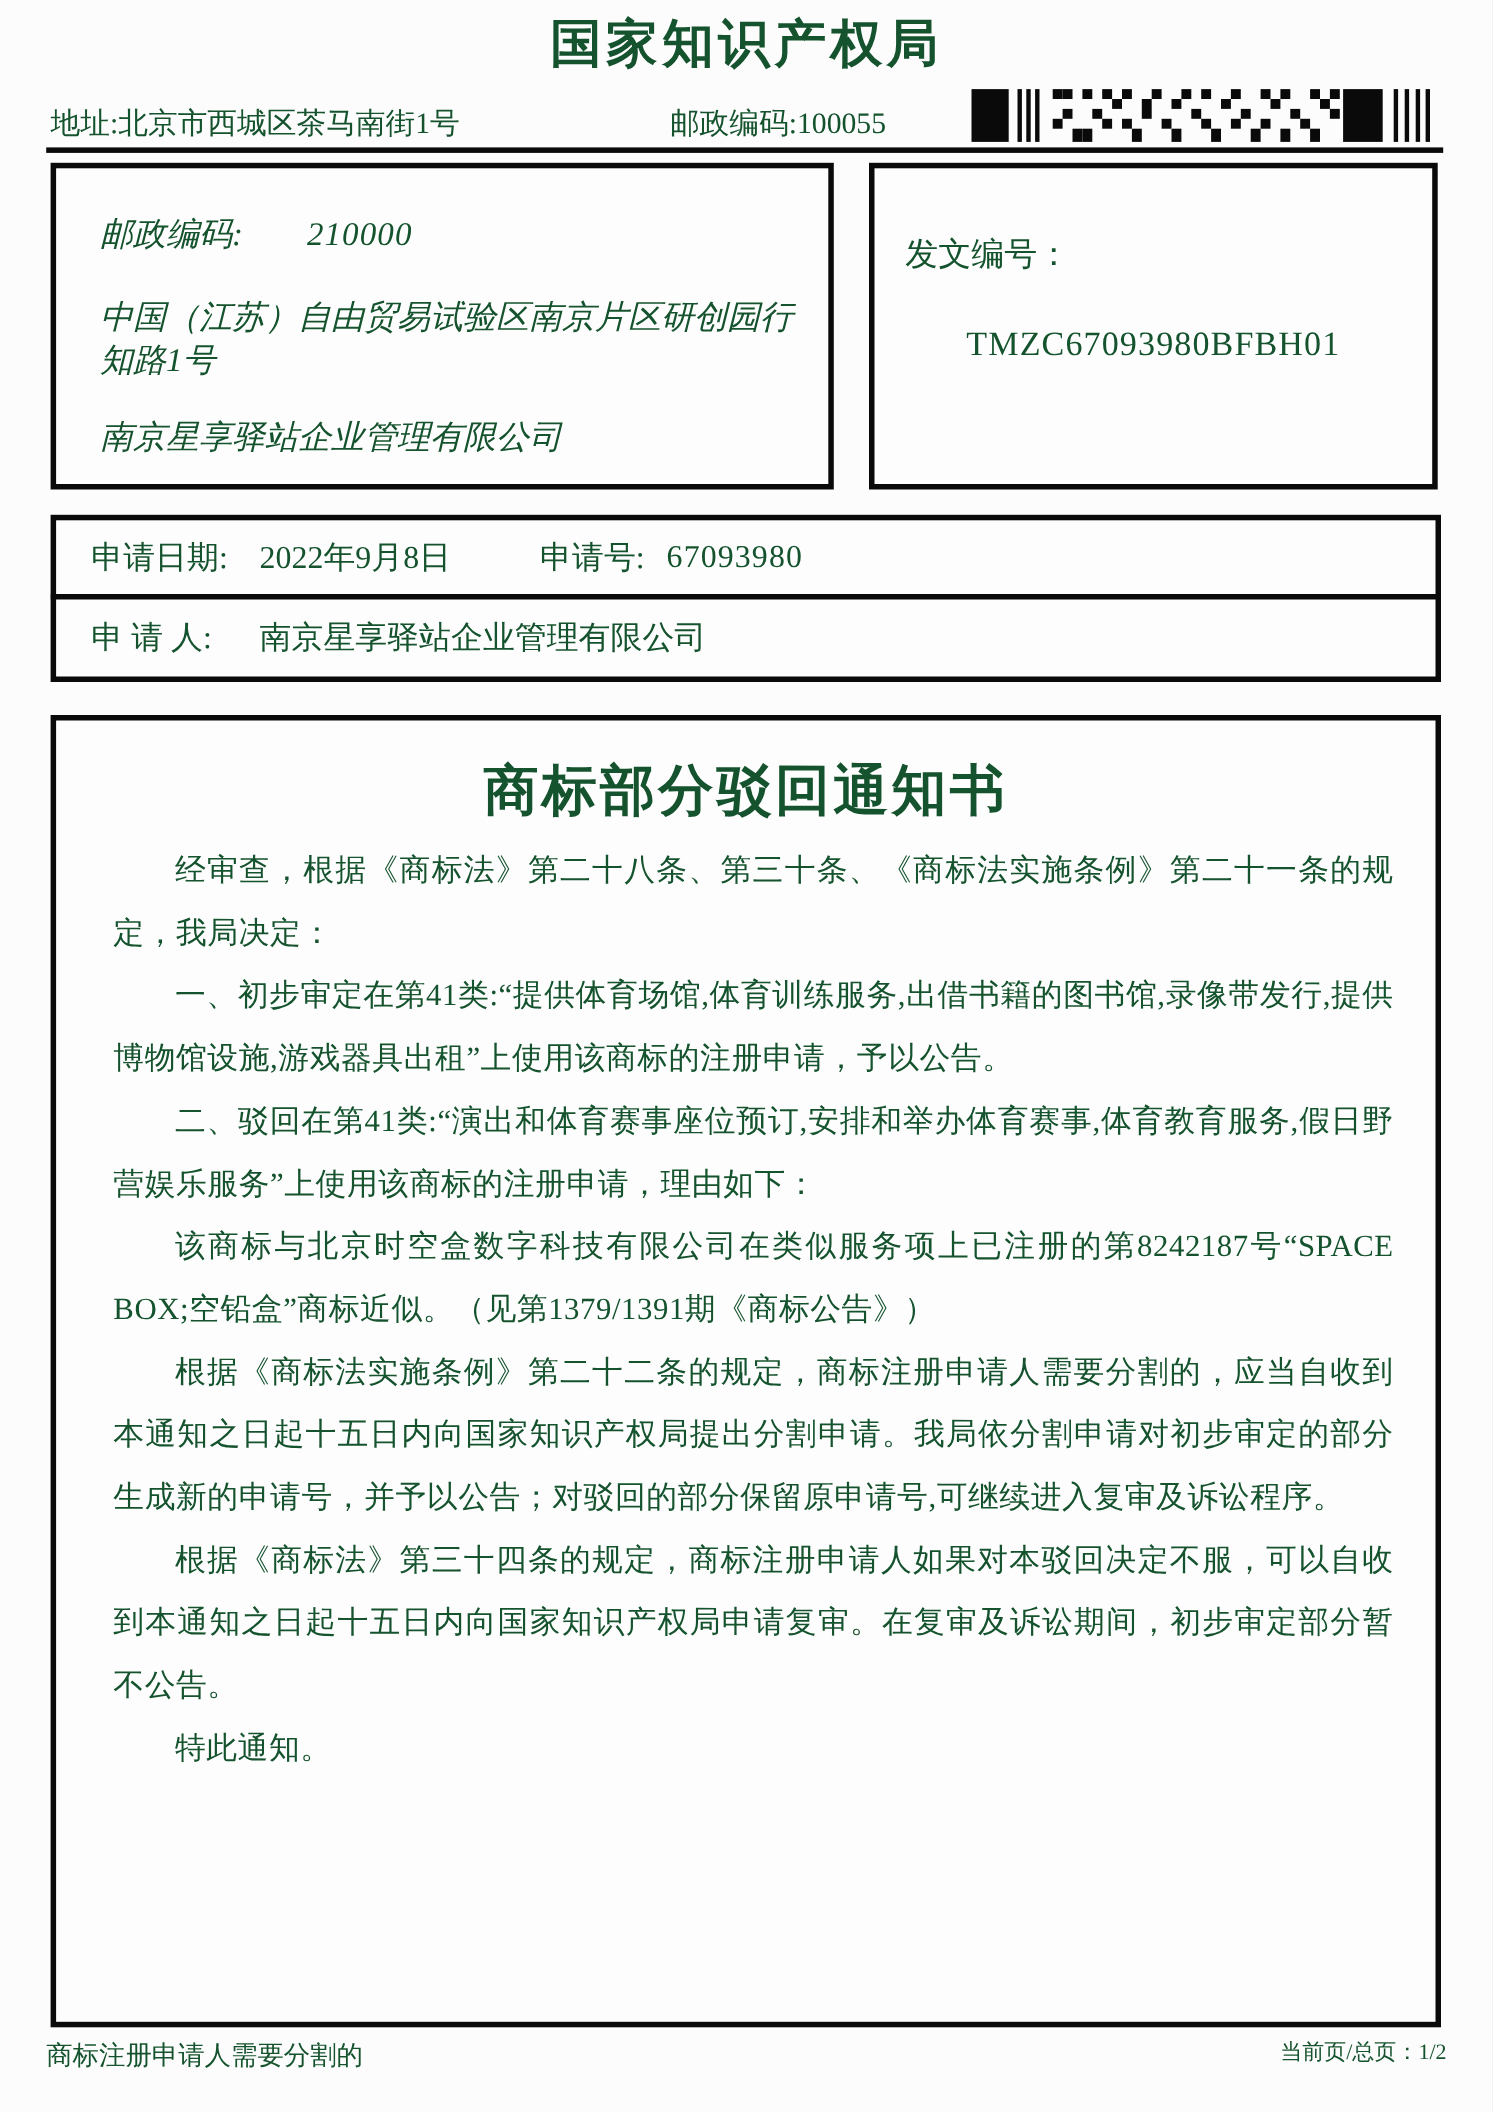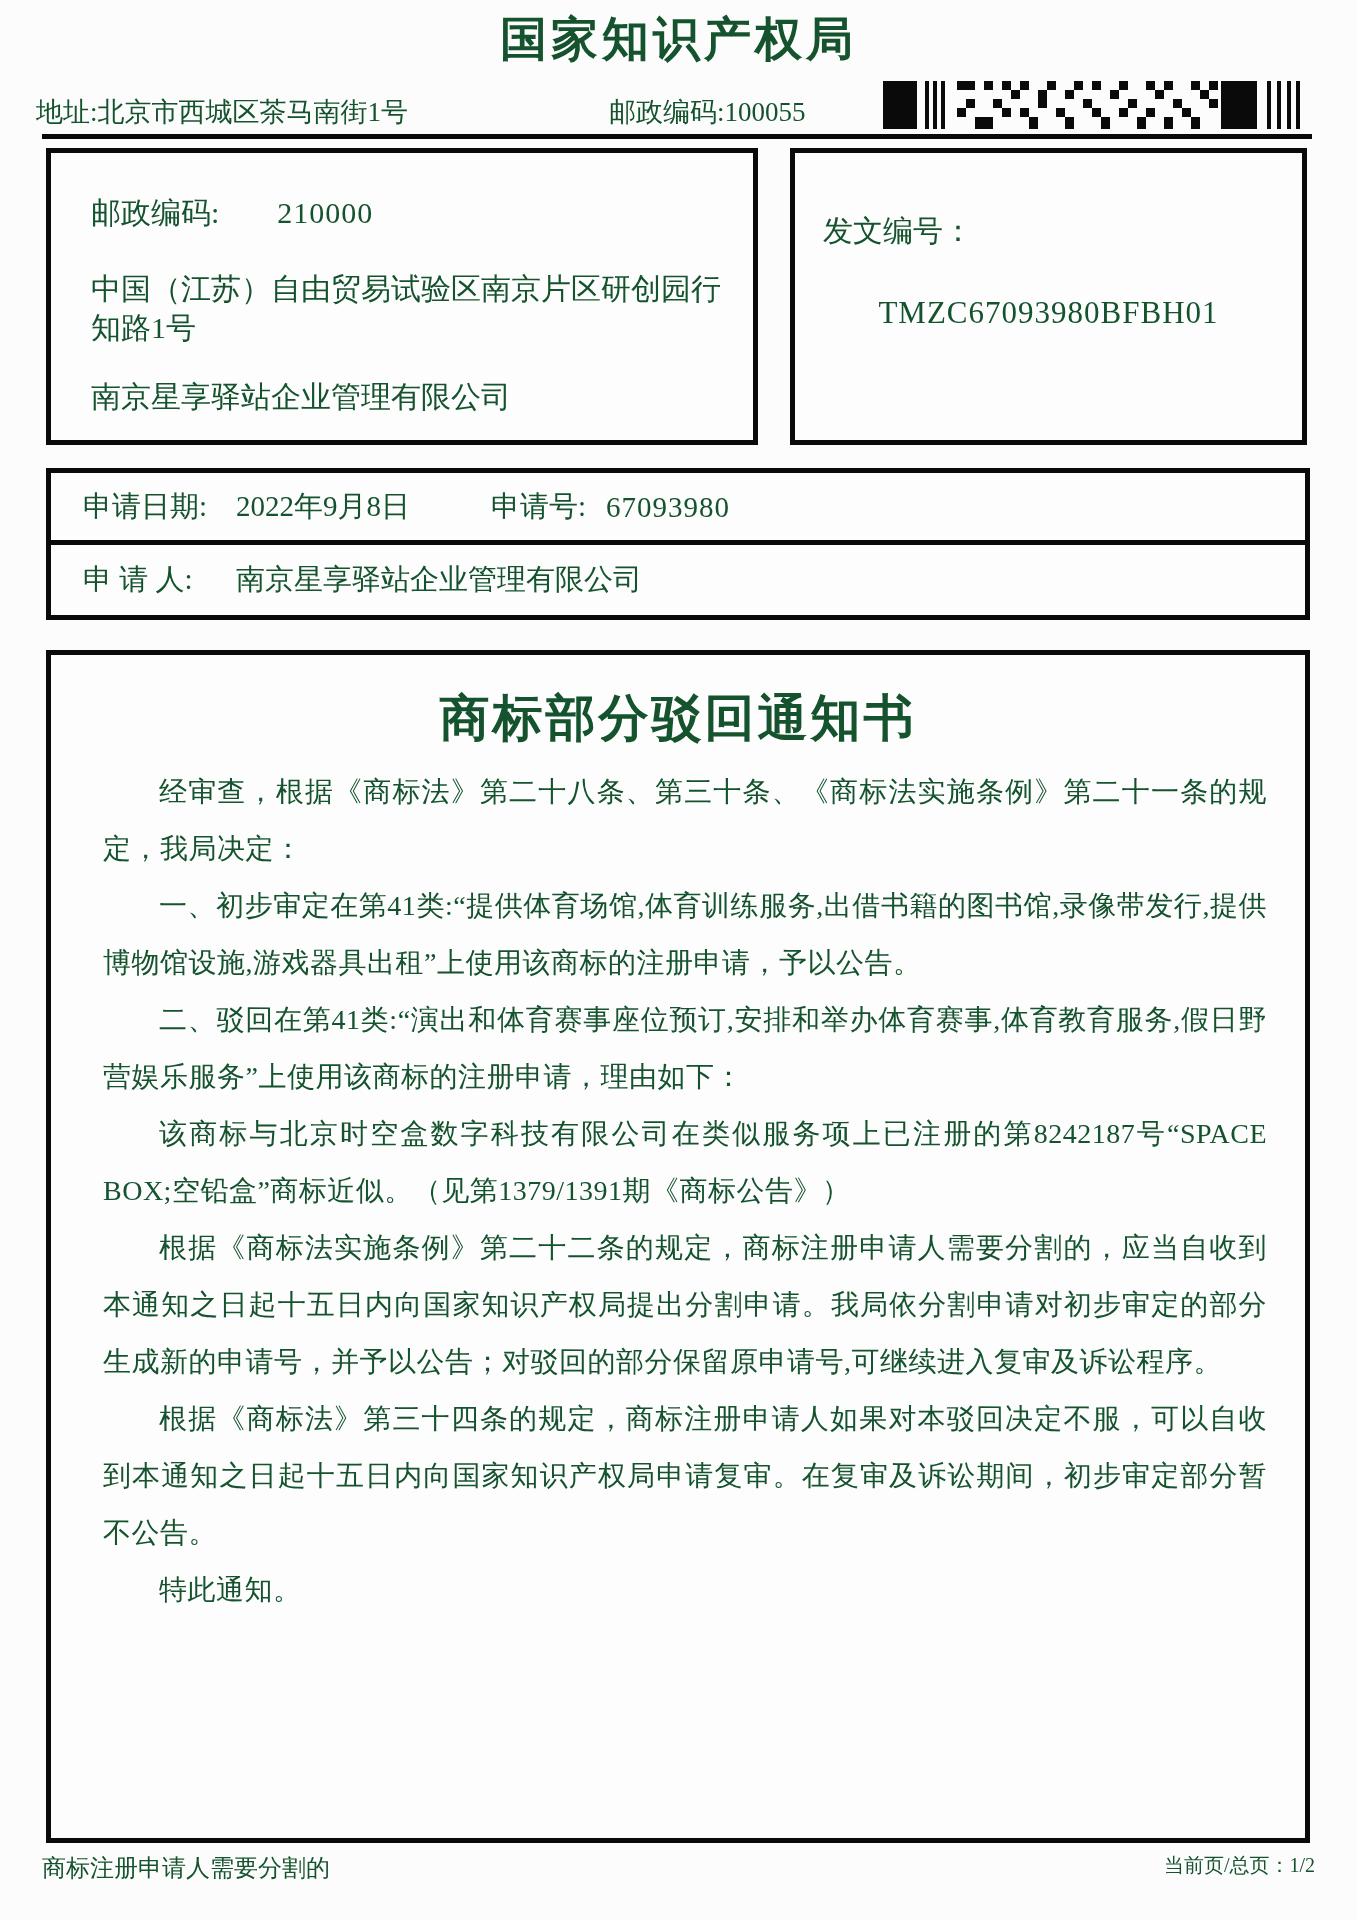--- a/index.html
+++ b/index.html
@@ -11,28 +11,28 @@
     color:#14532d;
     font-family:"Liberation Serif","DejaVu Serif",serif;
     overflow:hidden;
   }
   
   .agency-title{
     position:absolute;top:8px;left:0;width:100%;
     text-align:center;
     font-size:47px;font-weight:bold;letter-spacing:4px;
   }
-  .hdr-address{position:absolute;top:94px;left:36px;font-size:27px;}
+  .hdr-address{position:absolute;top:94px;left:46px;font-size:27px;}
   .hdr-postal{position:absolute;top:94px;left:609px;font-size:27px;}
   .barcode{position:absolute;top:79px;left:883px;}
   .hdr-rule{position:absolute;top:134px;left:42px;width:1270px;height:5px;background:#0a0a0a;}
 
   
   .box{position:absolute;border:5px solid #0a0a0a;background:#fdfdfd;box-sizing:border-box;}
-  .box-recipient{left:46px;top:148px;width:712px;height:297px;}
+  .box-recipient{left:46px;top:148px;width:712px;height:297px;font-style:italic;}
   .box-issue{left:790px;top:148px;width:517px;height:297px;}
 
   .rc-postal{position:absolute;top:40px;left:40px;font-size:30px;}
   .rc-postal .val{margin-left:58px;letter-spacing:1px;}
   .rc-addr{position:absolute;top:116px;left:40px;width:640px;font-size:30px;line-height:39px;}
   .rc-company{position:absolute;top:224px;left:40px;font-size:30px;}
 
   .issue-label{position:absolute;top:58px;left:28px;font-size:30px;}
   .issue-value{position:absolute;top:142px;left:0;width:100%;text-align:center;
                font-size:31px;letter-spacing:1px;}

